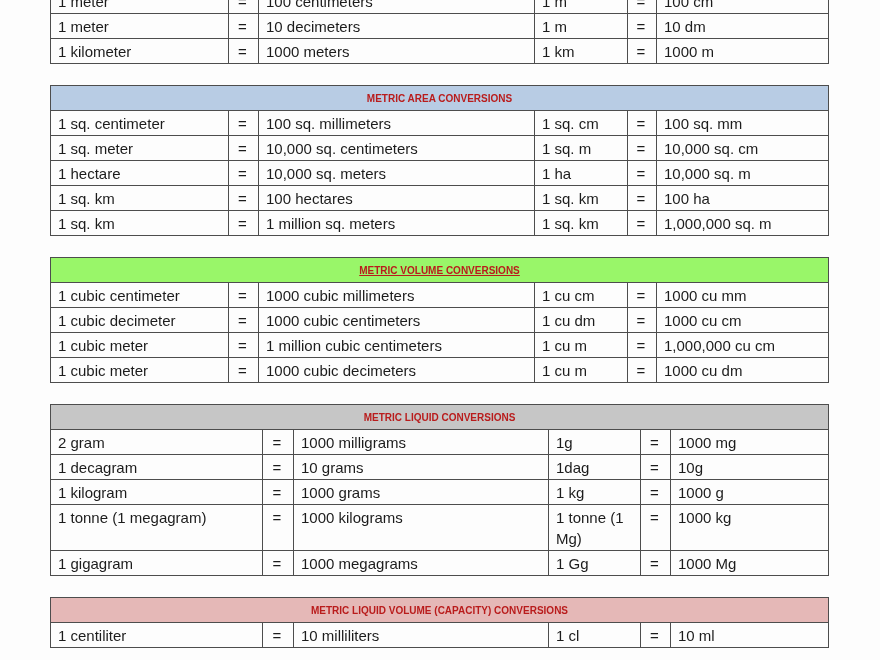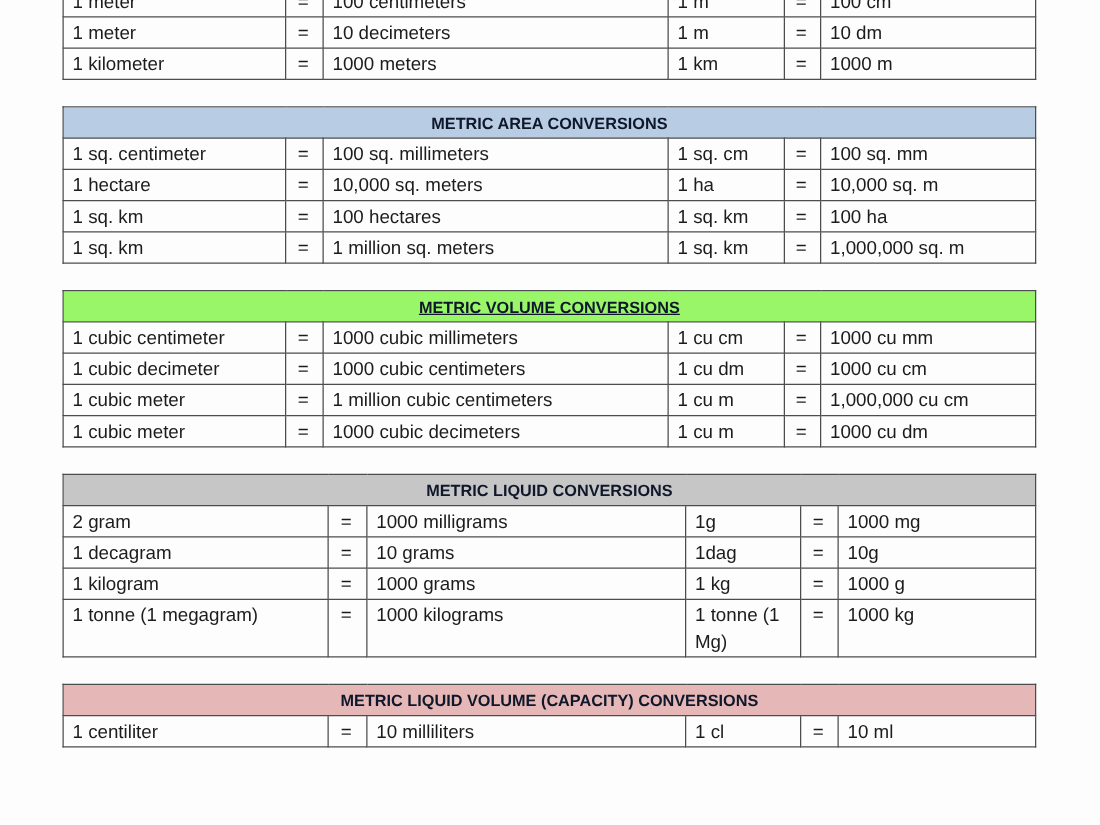--- a/index.html
+++ b/index.html
@@ -31,22 +31,22 @@
     line-height: 21px;
     height: 21px;
     vertical-align: top;
     text-align: left;
     overflow: hidden;
     white-space: normal;
   }
   table.conv th.hdr {
     text-align: center;
     font-weight: bold;
-    font-size: 13px;
-    color: #0f172a;
+    font-size: 10px;
+    color: #b91c1c;
     padding-left: 2px;
   }
   table.conv td.eq {
     text-align: center;
     padding-left: 0;
   }
   
   table.layout-a col.c1 { width: 178px; }
   table.layout-a col.c2 { width: 30px; }
   table.layout-a col.c3 { width: 276px; }
@@ -121,20 +121,28 @@
         <tbody>
           <tr>
             <td>1 sq. centimeter</td>
             <td class="eq">=</td>
             <td>100 sq. millimeters</td>
             <td>1 sq. cm</td>
             <td class="eq">=</td>
             <td>100 sq. mm</td>
           </tr>
           <tr>
+            <td>1 sq. meter</td>
+            <td class="eq">=</td>
+            <td>10,000 sq. centimeters</td>
+            <td>1 sq. m</td>
+            <td class="eq">=</td>
+            <td>10,000 sq. cm</td>
+          </tr>
+          <tr>
             <td>1 hectare</td>
             <td class="eq">=</td>
             <td>10,000 sq. meters</td>
             <td>1 ha</td>
             <td class="eq">=</td>
             <td>10,000 sq. m</td>
           </tr>
           <tr>
             <td>1 sq. km</td>
             <td class="eq">=</td>
@@ -245,20 +253,28 @@
             <td class="eq">=</td>
             <td>1000 g</td>
           </tr>
           <tr>
             <td>1 tonne (1 megagram)</td>
             <td class="eq">=</td>
             <td>1000 kilograms</td>
             <td>1 tonne (1 Mg)</td>
             <td class="eq">=</td>
             <td>1000 kg</td>
+          </tr>
+          <tr>
+            <td>1 gigagram</td>
+            <td class="eq">=</td>
+            <td>1000 megagrams</td>
+            <td>1 Gg</td>
+            <td class="eq">=</td>
+            <td>1000 Mg</td>
           </tr>
         </tbody>
       </table>
     </div>
     <div class="tbl-section">
       <table class="conv layout-b">
         <colgroup>
           <col class="c1">
           <col class="c2">
           <col class="c3">

